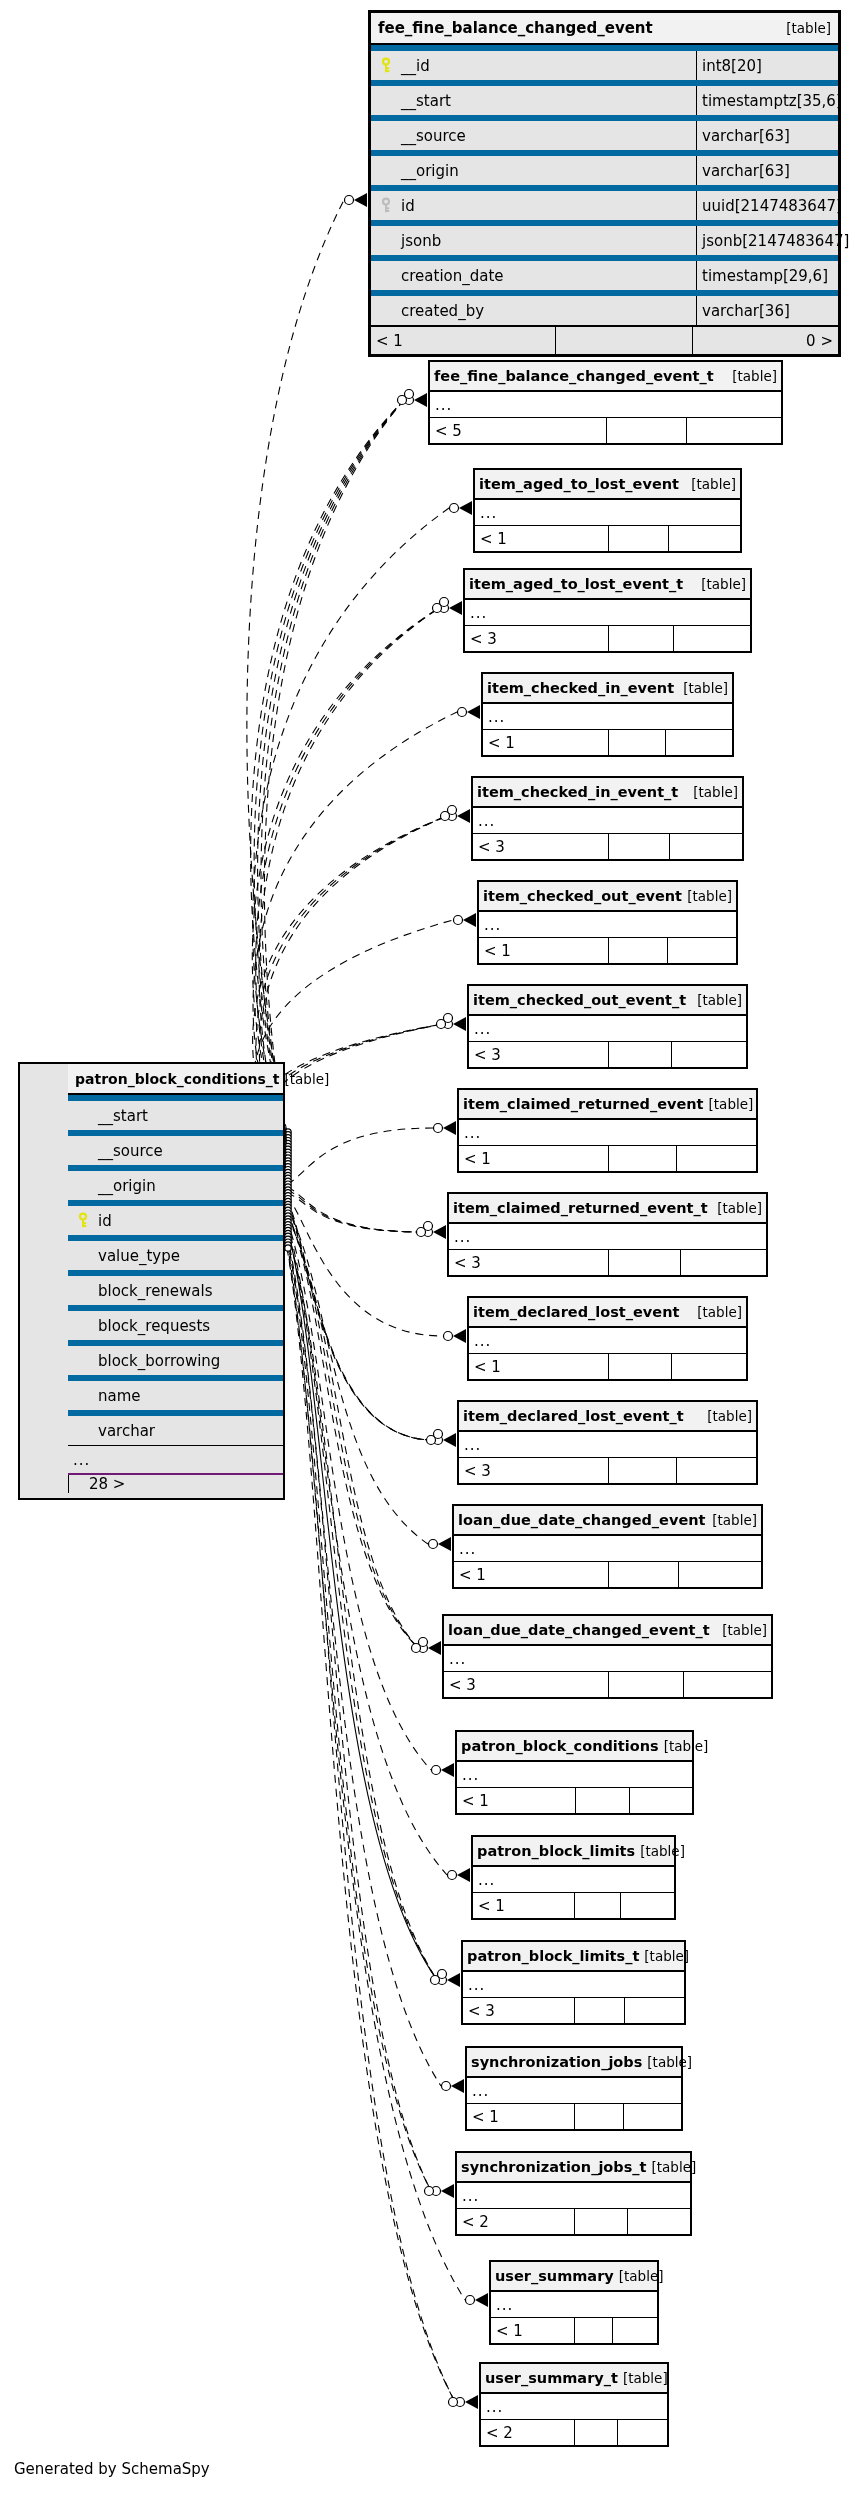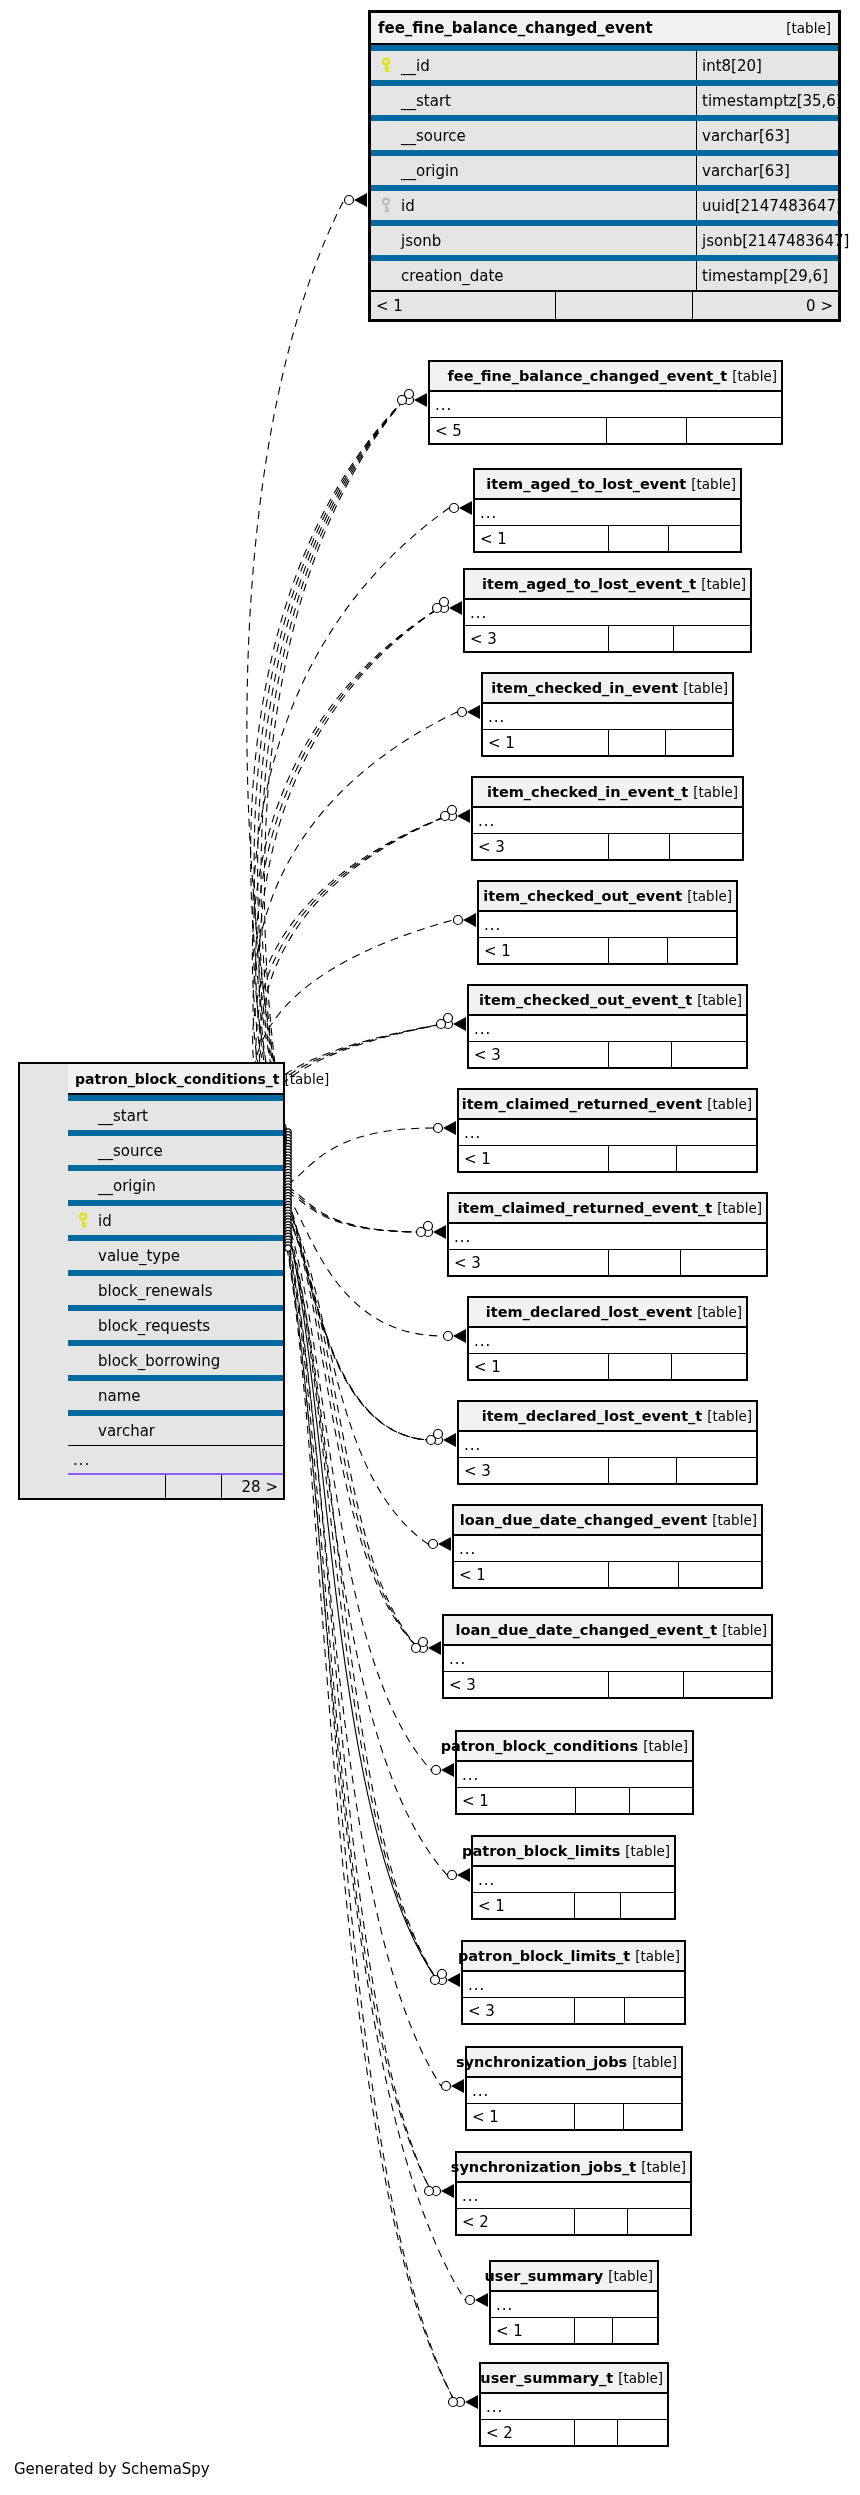--- a/index.html
+++ b/index.html
@@ -33,28 +33,28 @@
   #main-table{left:368px;top:10px;width:473px;}
   #main-table .t-title{height:30px;}
   #main-table .fc.a{width:39.5%;}
   #main-table .fc.b{width:29.2%;}
   #main-table .fc.c{width:31.3%;justify-content:flex-end;}
 
   
   #source-table{left:18px;top:1062px;width:267px;padding-left:48px;}
   #source-table .t-title{height:29px;}
   #source-table .t-title b{font-size:14px;}
-  #source-table .t-footer{height:23px;border-top:2px solid #8b5cf6;}
+  #source-table .t-footer{height:23px;border-top:2px solid #701a75;flex-direction:column;}
   #source-table .fc.a{width:45%;}
   #source-table .fc.b{width:26%;}
   #source-table .fc.c{width:29%;justify-content:flex-end;}
 
   
   .rel-table{position:absolute;background:#fff;border:2px solid #000;box-sizing:border-box;}
-  .rt-title{display:flex;align-items:center;justify-content:flex-end;background:#f2f2f2;
+  .rt-title{display:flex;align-items:center;justify-content:space-between;background:#f2f2f2;
     border-bottom:2px solid #000;height:28px;white-space:nowrap;padding:0 4px;}
   .rt-title b{font-size:14.5px;}
   .rt-dots{display:flex;align-items:center;height:25px;font-size:15px;padding-left:5px;letter-spacing:1px;}
   .rt-footer{display:flex;border-top:1px solid #000;height:25px;font-size:15px;}
   .rt-footer .fc.a{width:50%;}
   .rt-footer .fc.b{width:23%;}
   .rt-footer .fc.c{width:27%;}
 
   #page-footer{position:absolute;left:14px;top:2460px;font-size:15px;}
 </style>
@@ -251,20 +251,25 @@
     <div class="row">
       <span class="kicon"></span>
       <span class="cname">jsonb</span>
       <span class="ctype">jsonb[2147483647]</span>
     </div>
     <div class="row">
       <span class="kicon"></span>
       <span class="cname">creation_date</span>
       <span class="ctype">timestamp[29,6]</span>
     </div>
+    <div class="row">
+      <span class="kicon"></span>
+      <span class="cname">created_by</span>
+      <span class="ctype">varchar[36]</span>
+    </div>
     <div class="t-footer">
       <span class="fc a">&lt; 1</span>
       <span class="fc b"></span>
       <span class="fc c">0 &gt;</span>
     </div>
   </div>
 
   <div class="db-table" id="source-table">
     <div class="t-title">
       <b>patron_block_conditions_t</b>

